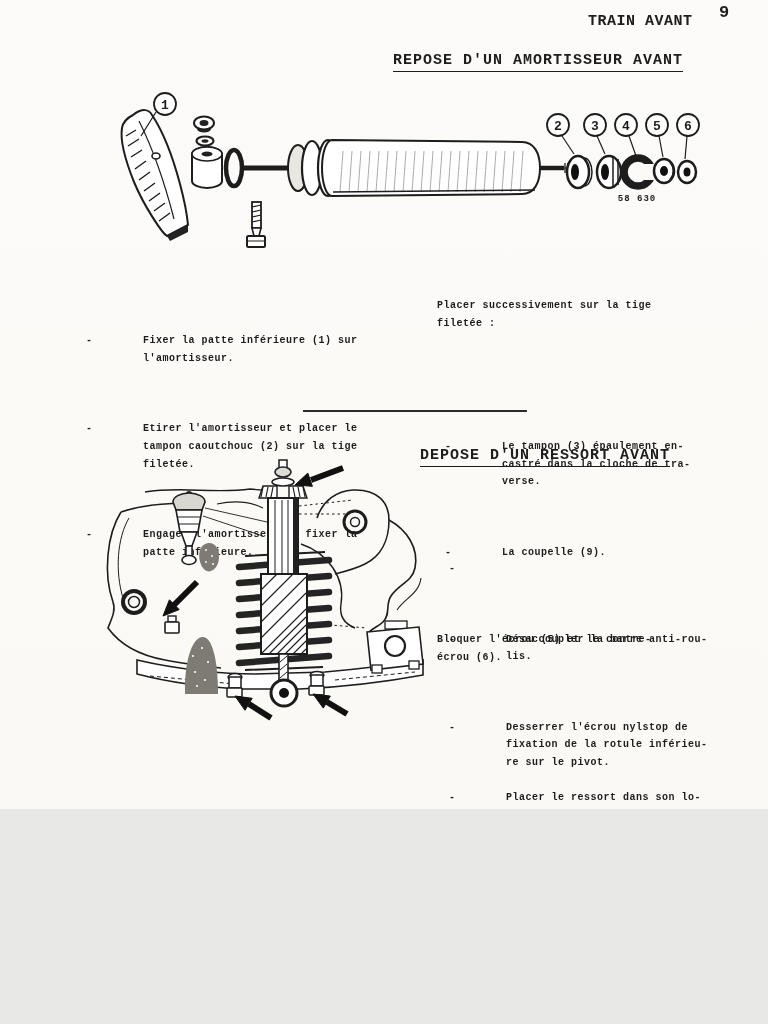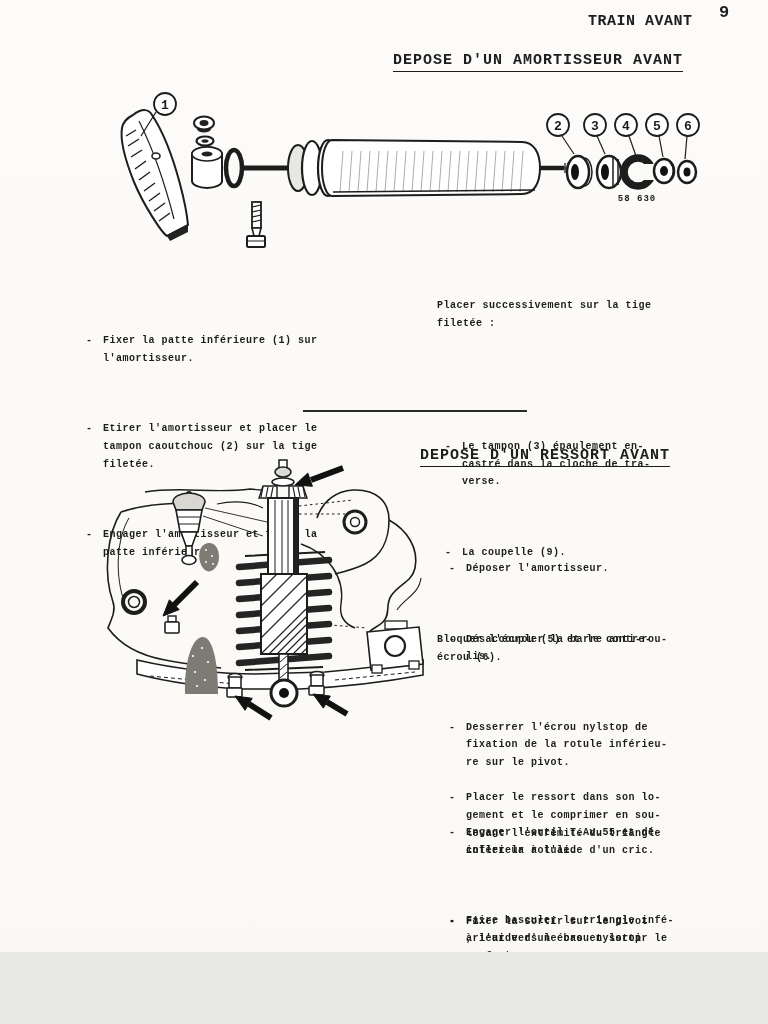--- a/index.html
+++ b/index.html
@@ -1,46 +1,46 @@
 <!DOCTYPE html>
 <html><head>
 <meta charset="utf-8">
 <style>
   html,body{margin:0;padding:0;background:#e8e8e6;}
   #page{
-    position:relative;width:768px;height:952px;margin:0 auto;
+    position:relative;width:768px;height:809px;margin:0 auto;
     background:linear-gradient(180deg,#fcfbf9 0%,#fbfaf7 60%,#faf9f5 100%);
     font-family:"Liberation Mono","DejaVu Sans Mono",monospace;
     color:#1d1d1d;font-weight:700;overflow:hidden;
   }
   .t{font-size:10px;line-height:17.6px;letter-spacing:0.5px;white-space:pre;}
   .title{
     position:absolute;font-size:15px;letter-spacing:1px;white-space:nowrap;
     border-bottom:1.7px solid #1d1d1d;padding-bottom:2px;
   }
   .abs{position:absolute;}
   .item{display:flex;align-items:flex-start;}
   .mk{flex:0 0 17px;}
-  .it{white-space:pre;}
+  .it{white-space:pre;margin-left:40px;}
   .sub{margin-left:8px;}
   #divider{position:absolute;left:303px;top:410px;width:224px;height:2px;background:#2b2b2b;}
   #pageno{position:absolute;left:719px;top:3px;font-size:17px;letter-spacing:1px;}
   #doc-header{position:absolute;left:588px;top:13px;font-size:15px;letter-spacing:0.5px;white-space:nowrap;}
   svg{display:block;}
   svg text{font-family:"Liberation Mono","DejaVu Sans Mono",monospace;font-weight:700;fill:#1d1d1d;}
 </style>
 </head>
 <body>
 
 <div id="page">
 
   <div id="doc-header" class="t">TRAIN AVANT</div>
   <div id="pageno">9</div>
 
-  <div class="title" style="left:393px;top:52px;">DEPOSE D'UN AMORTISSEUR AVANT</div>
+  <div class="title" style="left:393px;top:52px;">REPOSE D'UN AMORTISSEUR AVANT</div>
 
   <svg class="abs" style="left:92px;top:82px;" width="615" height="170" viewBox="0 0 615 170">
 
     <g>
       <path d="M 41,33 C 50,26 57,27 60,33 C 70,48 80,72 88,102 C 92,117 95,132 96,143 L 75,154 C 70,151 52,124 42,100 C 34,80 28,58 30,46 C 31,40 35,36 41,33 Z" fill="#fff" stroke="#1d1d1d" stroke-width="2"></path>
       <path d="M 47,39 C 58,61 72,98 82,137" fill="none" stroke="#1d1d1d" stroke-width="1.2"></path>
       <path d="M 34,54 L 44,48 M 36,64 L 47,57 M 39,75 L 50,68 M 43,87 L 54,79 M 47,98 L 58,90 M 52,109 L 63,101 M 57,119 L 68,111 M 62,129 L 73,121 M 67,139 L 78,131" stroke="#1d1d1d" stroke-width="1.4"></path>
       <path d="M 75,154 L 96,143 L 96,150 L 78,159 Z" fill="#222"></path>
       <ellipse cx="64" cy="74" rx="4" ry="3" fill="#fff" stroke="#1d1d1d" stroke-width="1.6"></ellipse>
     </g>
@@ -288,21 +288,20 @@
       <line x1="262" y1="258" x2="242" y2="246" stroke-width="6"></line>
       <polygon points="228,238 245.3,240.1 238.3,252.1" stroke-width="1"></polygon>
     </g>
   </svg>
 
   <div class="abs t" style="left:449px;top:490px;width:300px;">
     
   
       <div class="item">
         <span class="mk">-</span>
-        <span class="it">Déposer l'amortisseur.</span>
       </div>
     
       <div class="item">
         <span class="mk">-</span>
         <span class="it">Désaccoupler la barre anti-rou-
 lis.</span>
       </div>
     
       <div class="item">
         <span class="mk">-</span>

